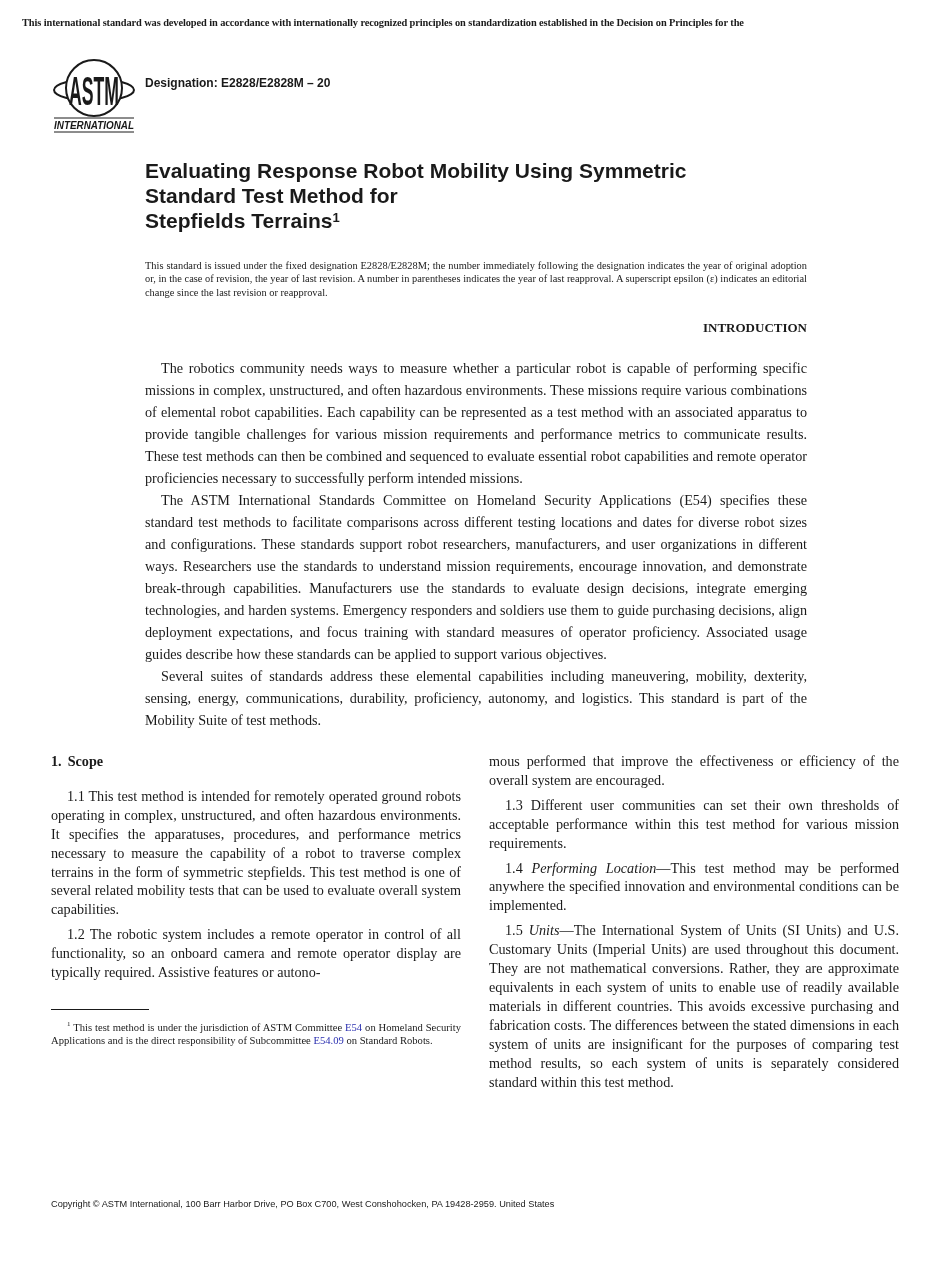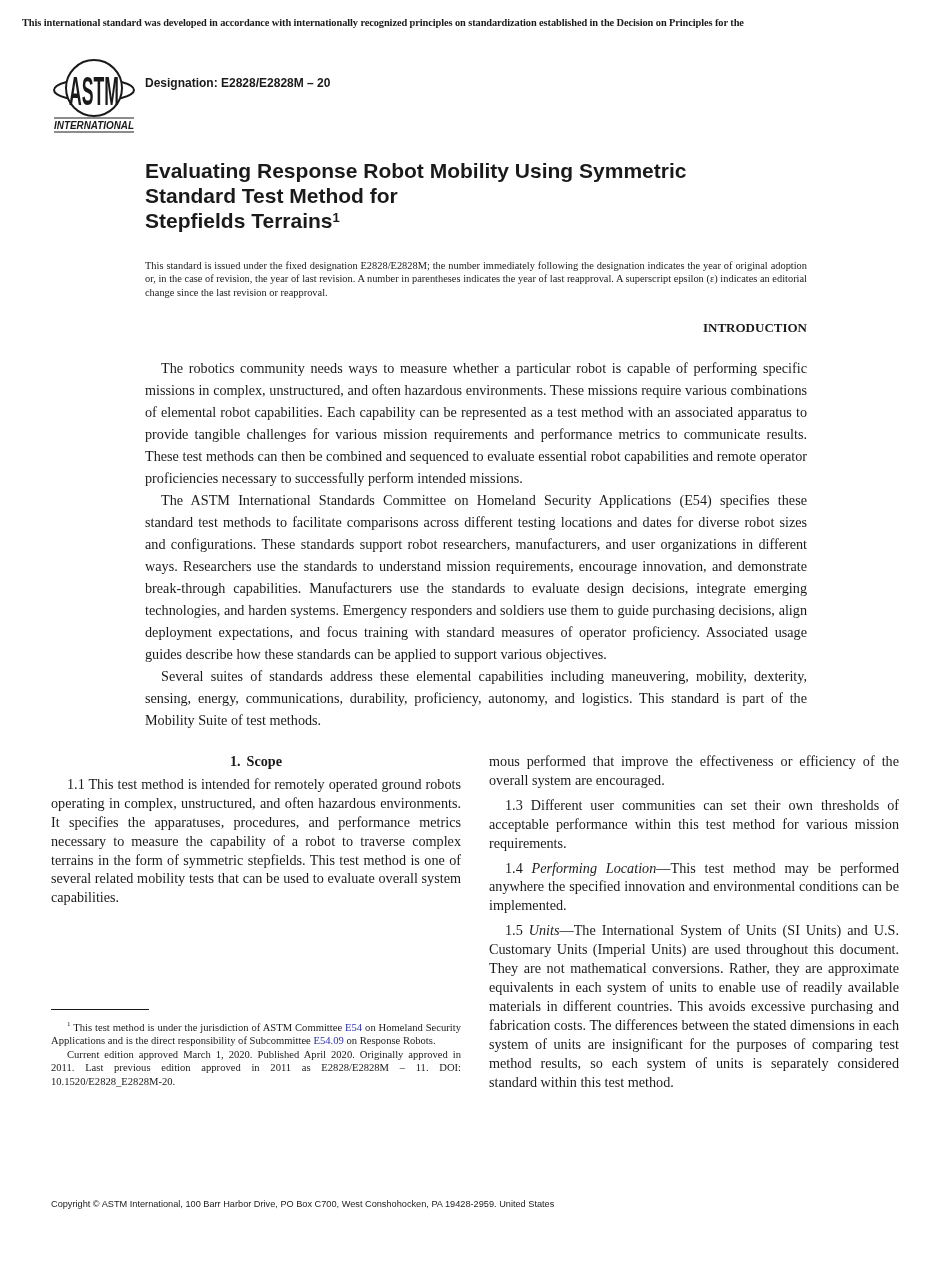--- a/index.html
+++ b/index.html
@@ -39,21 +39,21 @@
       font-family: "Liberation Serif", serif; font-size: 14.2px; line-height: 22px;
     }
     .intro p { margin: 0; text-indent: 16px; text-align: justify; }
 
     .col { position: absolute; top: 752px; width: 410px;
       font-family: "Liberation Serif", serif; font-size: 14.2px; line-height: 18.9px; }
     .col-left { left: 51px; }
     .col-right { left: 489px; }
     .col p { margin: 0 0 6px 0; text-indent: 16px; text-align: justify; }
     .col p.cont { text-indent: 0; }
-    .section-heading { font-weight: bold; font-size: 14.2px; margin: 0 0 4px 0; text-align: center; }
+    .section-heading { font-weight: bold; font-size: 14.2px; margin: 0 0 16px 0; }
     .section-heading .num { margin-right: 6px; }
     .italic { font-style: italic; }
 
     .fn-rule { position: absolute; left: 51px; top: 1009px; width: 98px; height: 0; border-top: 1px solid #1a1a1a; }
     .footnotes {
       position: absolute; left: 51px; top: 1018px; width: 410px;
       font-family: "Liberation Serif", serif; font-size: 10.6px; line-height: 13.6px;
     }
     .footnotes p { margin: 0; text-indent: 16px; text-align: justify; }
     .footnotes sup { font-size: 7px; }
@@ -97,26 +97,26 @@
   <p>The robotics community needs ways to measure whether a particular robot is capable of performing specific missions in complex, unstructured, and often hazardous environments. These missions require various combinations of elemental robot capabilities. Each capability can be represented as a test method with an associated apparatus to provide tangible challenges for various mission requirements and performance metrics to communicate results. These test methods can then be combined and sequenced to evaluate essential robot capabilities and remote operator proficiencies necessary to successfully perform intended missions.</p>
   <p>The ASTM International Standards Committee on Homeland Security Applications (E54) specifies these standard test methods to facilitate comparisons across different testing locations and dates for diverse robot sizes and configurations. These standards support robot researchers, manufacturers, and user organizations in different ways. Researchers use the standards to understand mission requirements, encourage innovation, and demonstrate break-through capabilities. Manufacturers use the standards to evaluate design decisions, integrate emerging technologies, and harden systems. Emergency responders and soldiers use them to guide purchasing decisions, align deployment expectations, and focus training with standard measures of operator proficiency. Associated usage guides describe how these standards can be applied to support various objectives.</p>
   <p>Several suites of standards address these elemental capabilities including maneuvering, mobility, dexterity, sensing, energy, communications, durability, proficiency, autonomy, and logistics. This standard is part of the Mobility Suite of test methods.</p>
 </div>
 
 <div class="col col-left">
   <div class="section-heading">
     <span class="num">1.</span><span>Scope</span>
   </div>
   <p>1.1 This test method is intended for remotely operated ground robots operating in complex, unstructured, and often hazardous environments. It specifies the apparatuses, procedures, and performance metrics necessary to measure the capability of a robot to traverse complex terrains in the form of symmetric stepfields. This test method is one of several related mobility tests that can be used to evaluate overall system capabilities.</p>
+  <p>1.2  The robotic system includes a remote operator in control of all functionality, so an onboard camera and remote operator display are typically required. Assistive features or autono-</p>
 </div>
 
 <div class="fn-rule"></div>
 <div class="footnotes">
-  <p><sup>1</sup><span> This test method is under the jurisdiction of ASTM Committee </span><a class="link">E54</a><span> on Homeland Security Applications and is the direct responsibility of Subcommittee </span><a class="link">E54.09</a><span> on Response Robots.</span></p>
-  <p>Current edition approved March 1, 2020. Published April 2020. Originally approved in 2011. Last previous edition approved in 2011 as E2828/E2828M – 11. DOI: 10.1520/E2828_E2828M-20.</p>
+  <p><sup>1</sup><span> This test method is under the jurisdiction of ASTM Committee </span><a class="link">E54</a><span> on Homeland Security Applications and is the direct responsibility of Subcommittee </span><a class="link">E54.09</a><span> on Standard Robots.</span></p>
 </div>
 
 <div class="col col-right">
   <p class="cont">mous performed that improve the effectiveness or efficiency of the overall system are encouraged.</p>
   <p>1.3  Different user communities can set their own thresholds of acceptable performance within this test method for various mission requirements.</p>
   <p><span>1.4 </span><span class="italic">Performing Location</span><span>—This test method may be performed anywhere the specified innovation and environmental conditions can be implemented.</span></p>
   <p><span>1.5  </span><span class="italic">Units</span><span>—The International System of Units (SI Units) and U.S. Customary Units (Imperial Units) are used throughout this document. They are not mathematical conversions. Rather, they are approximate equivalents in each system of units to enable use of readily available materials in different countries. This avoids excessive purchasing and fabrication costs. The differences between the stated dimensions in each system of units are insignificant for the purposes of comparing test method results, so each system of units is separately considered standard within this test method.</span></p>
 </div>
 
 <div class="copyright">Copyright © ASTM International, 100 Barr Harbor Drive, PO Box C700, West Conshohocken, PA 19428-2959. United States</div>

